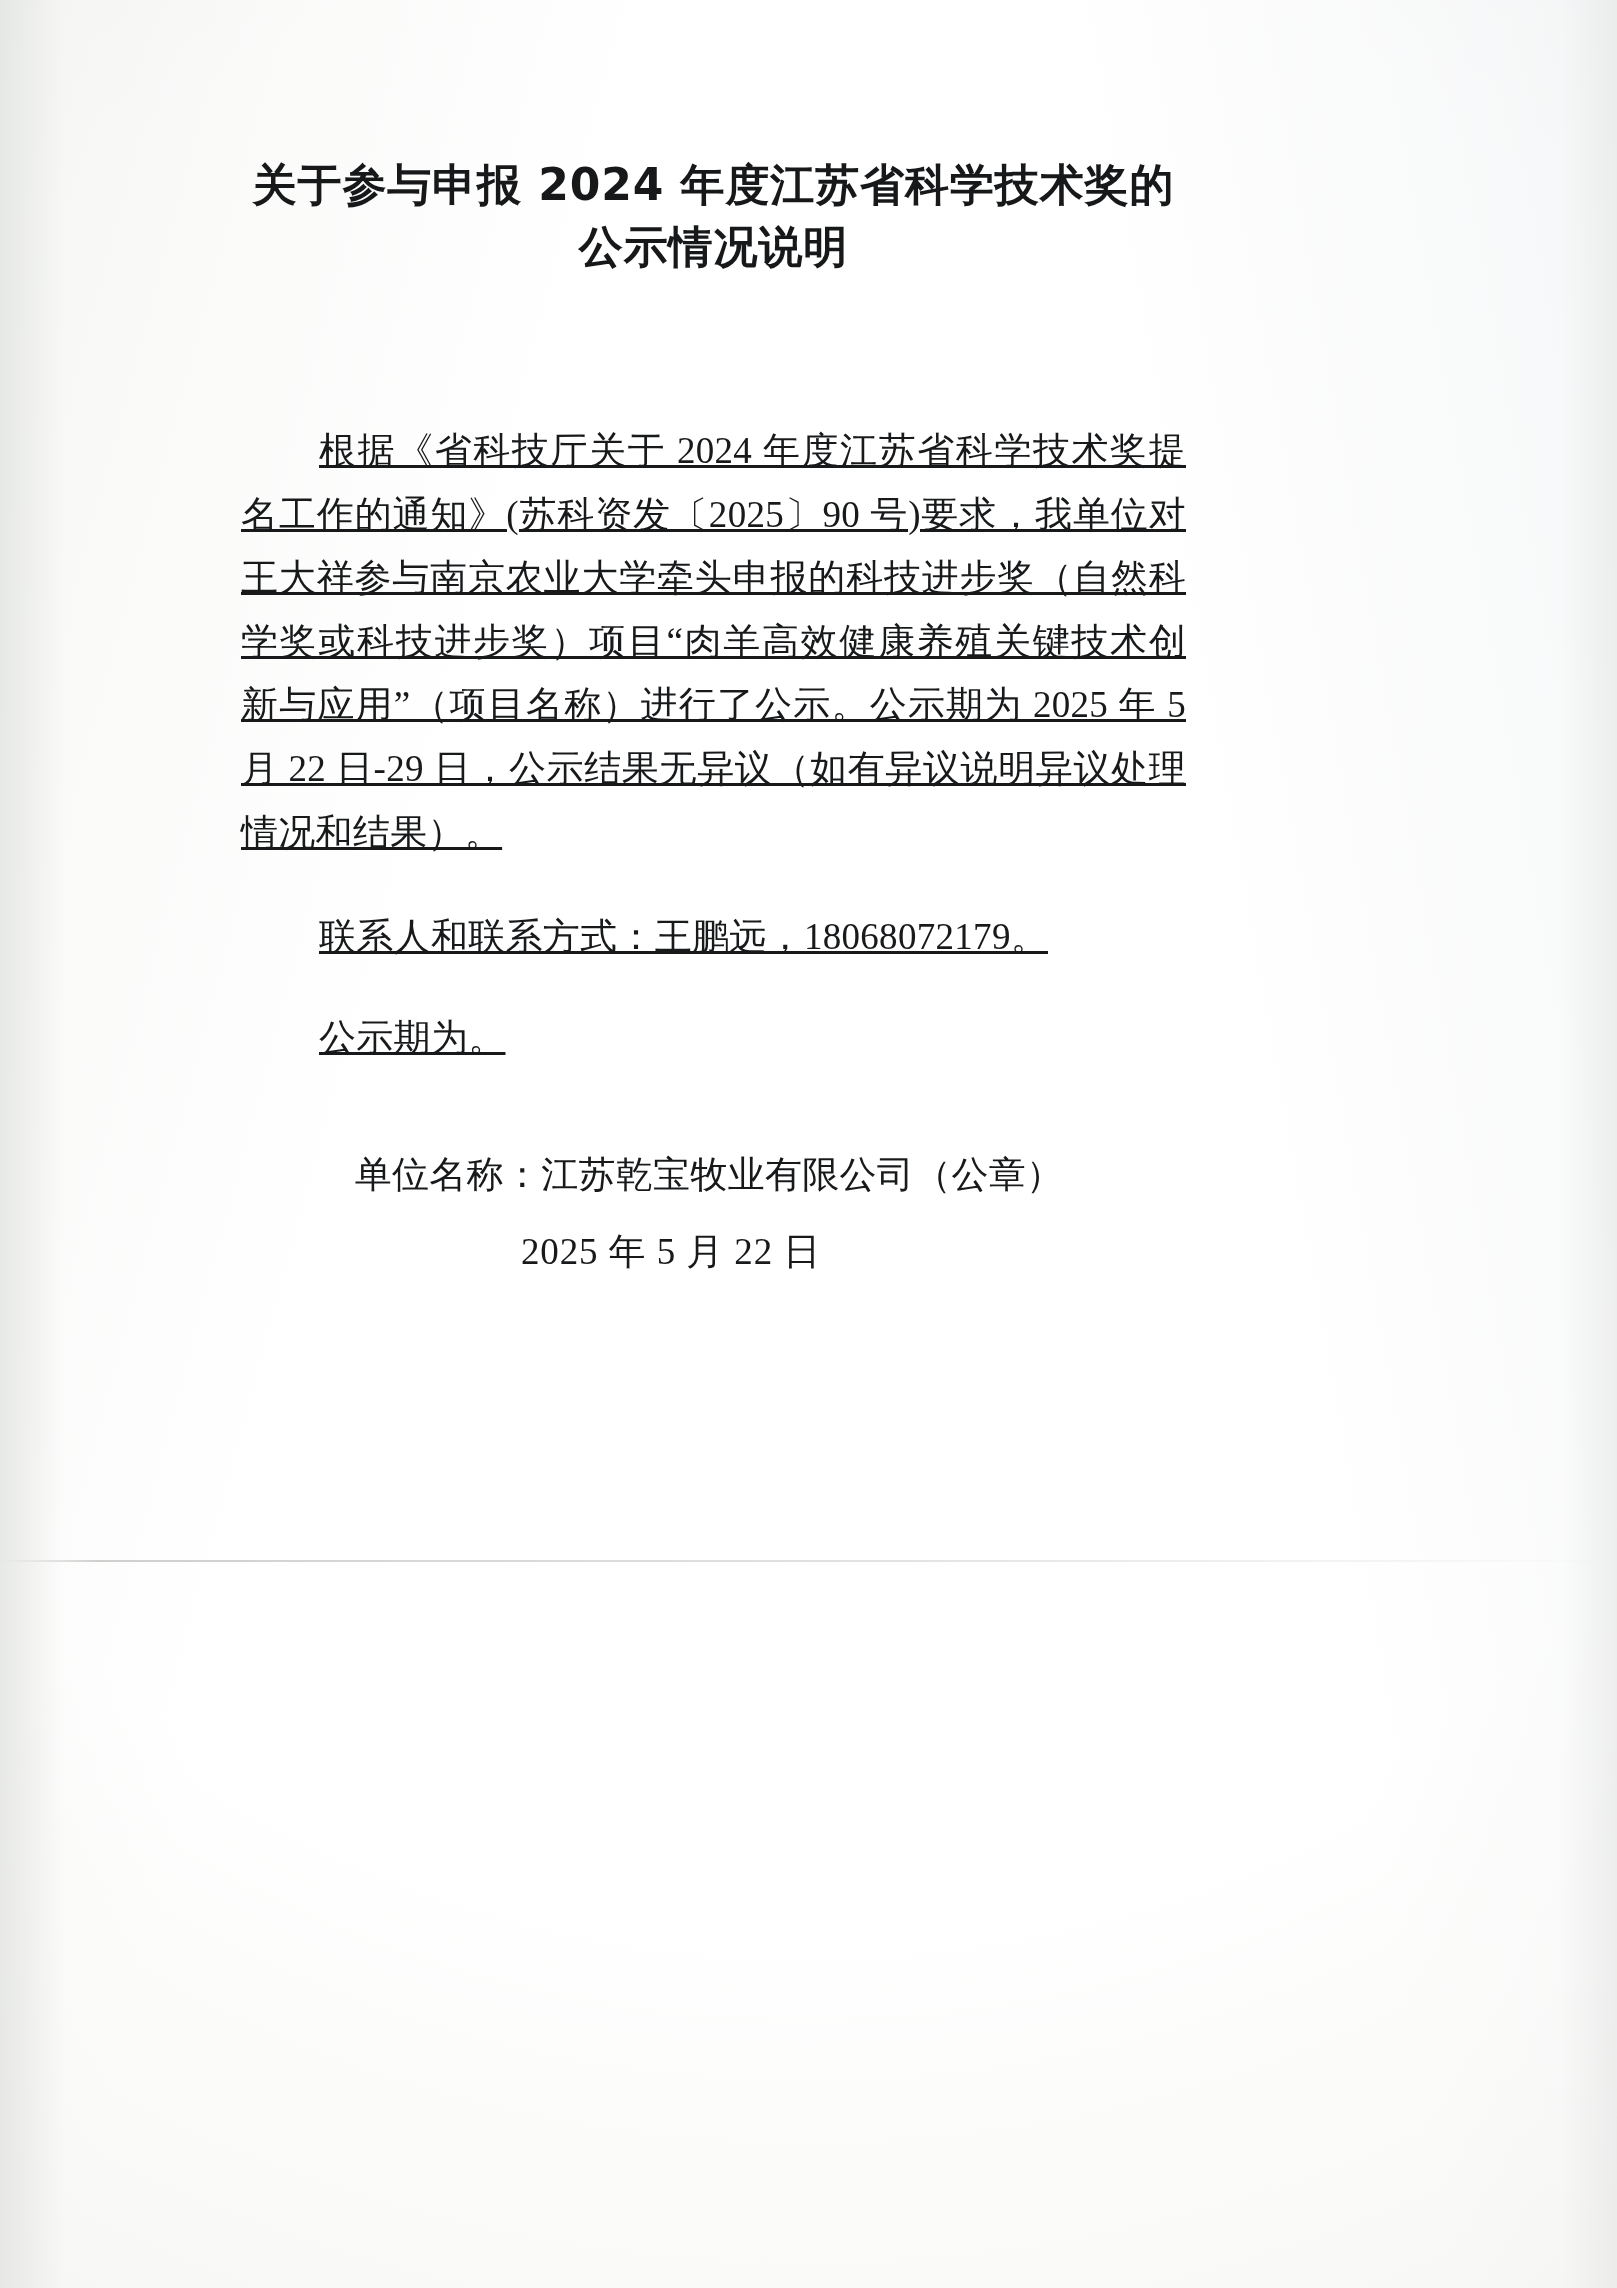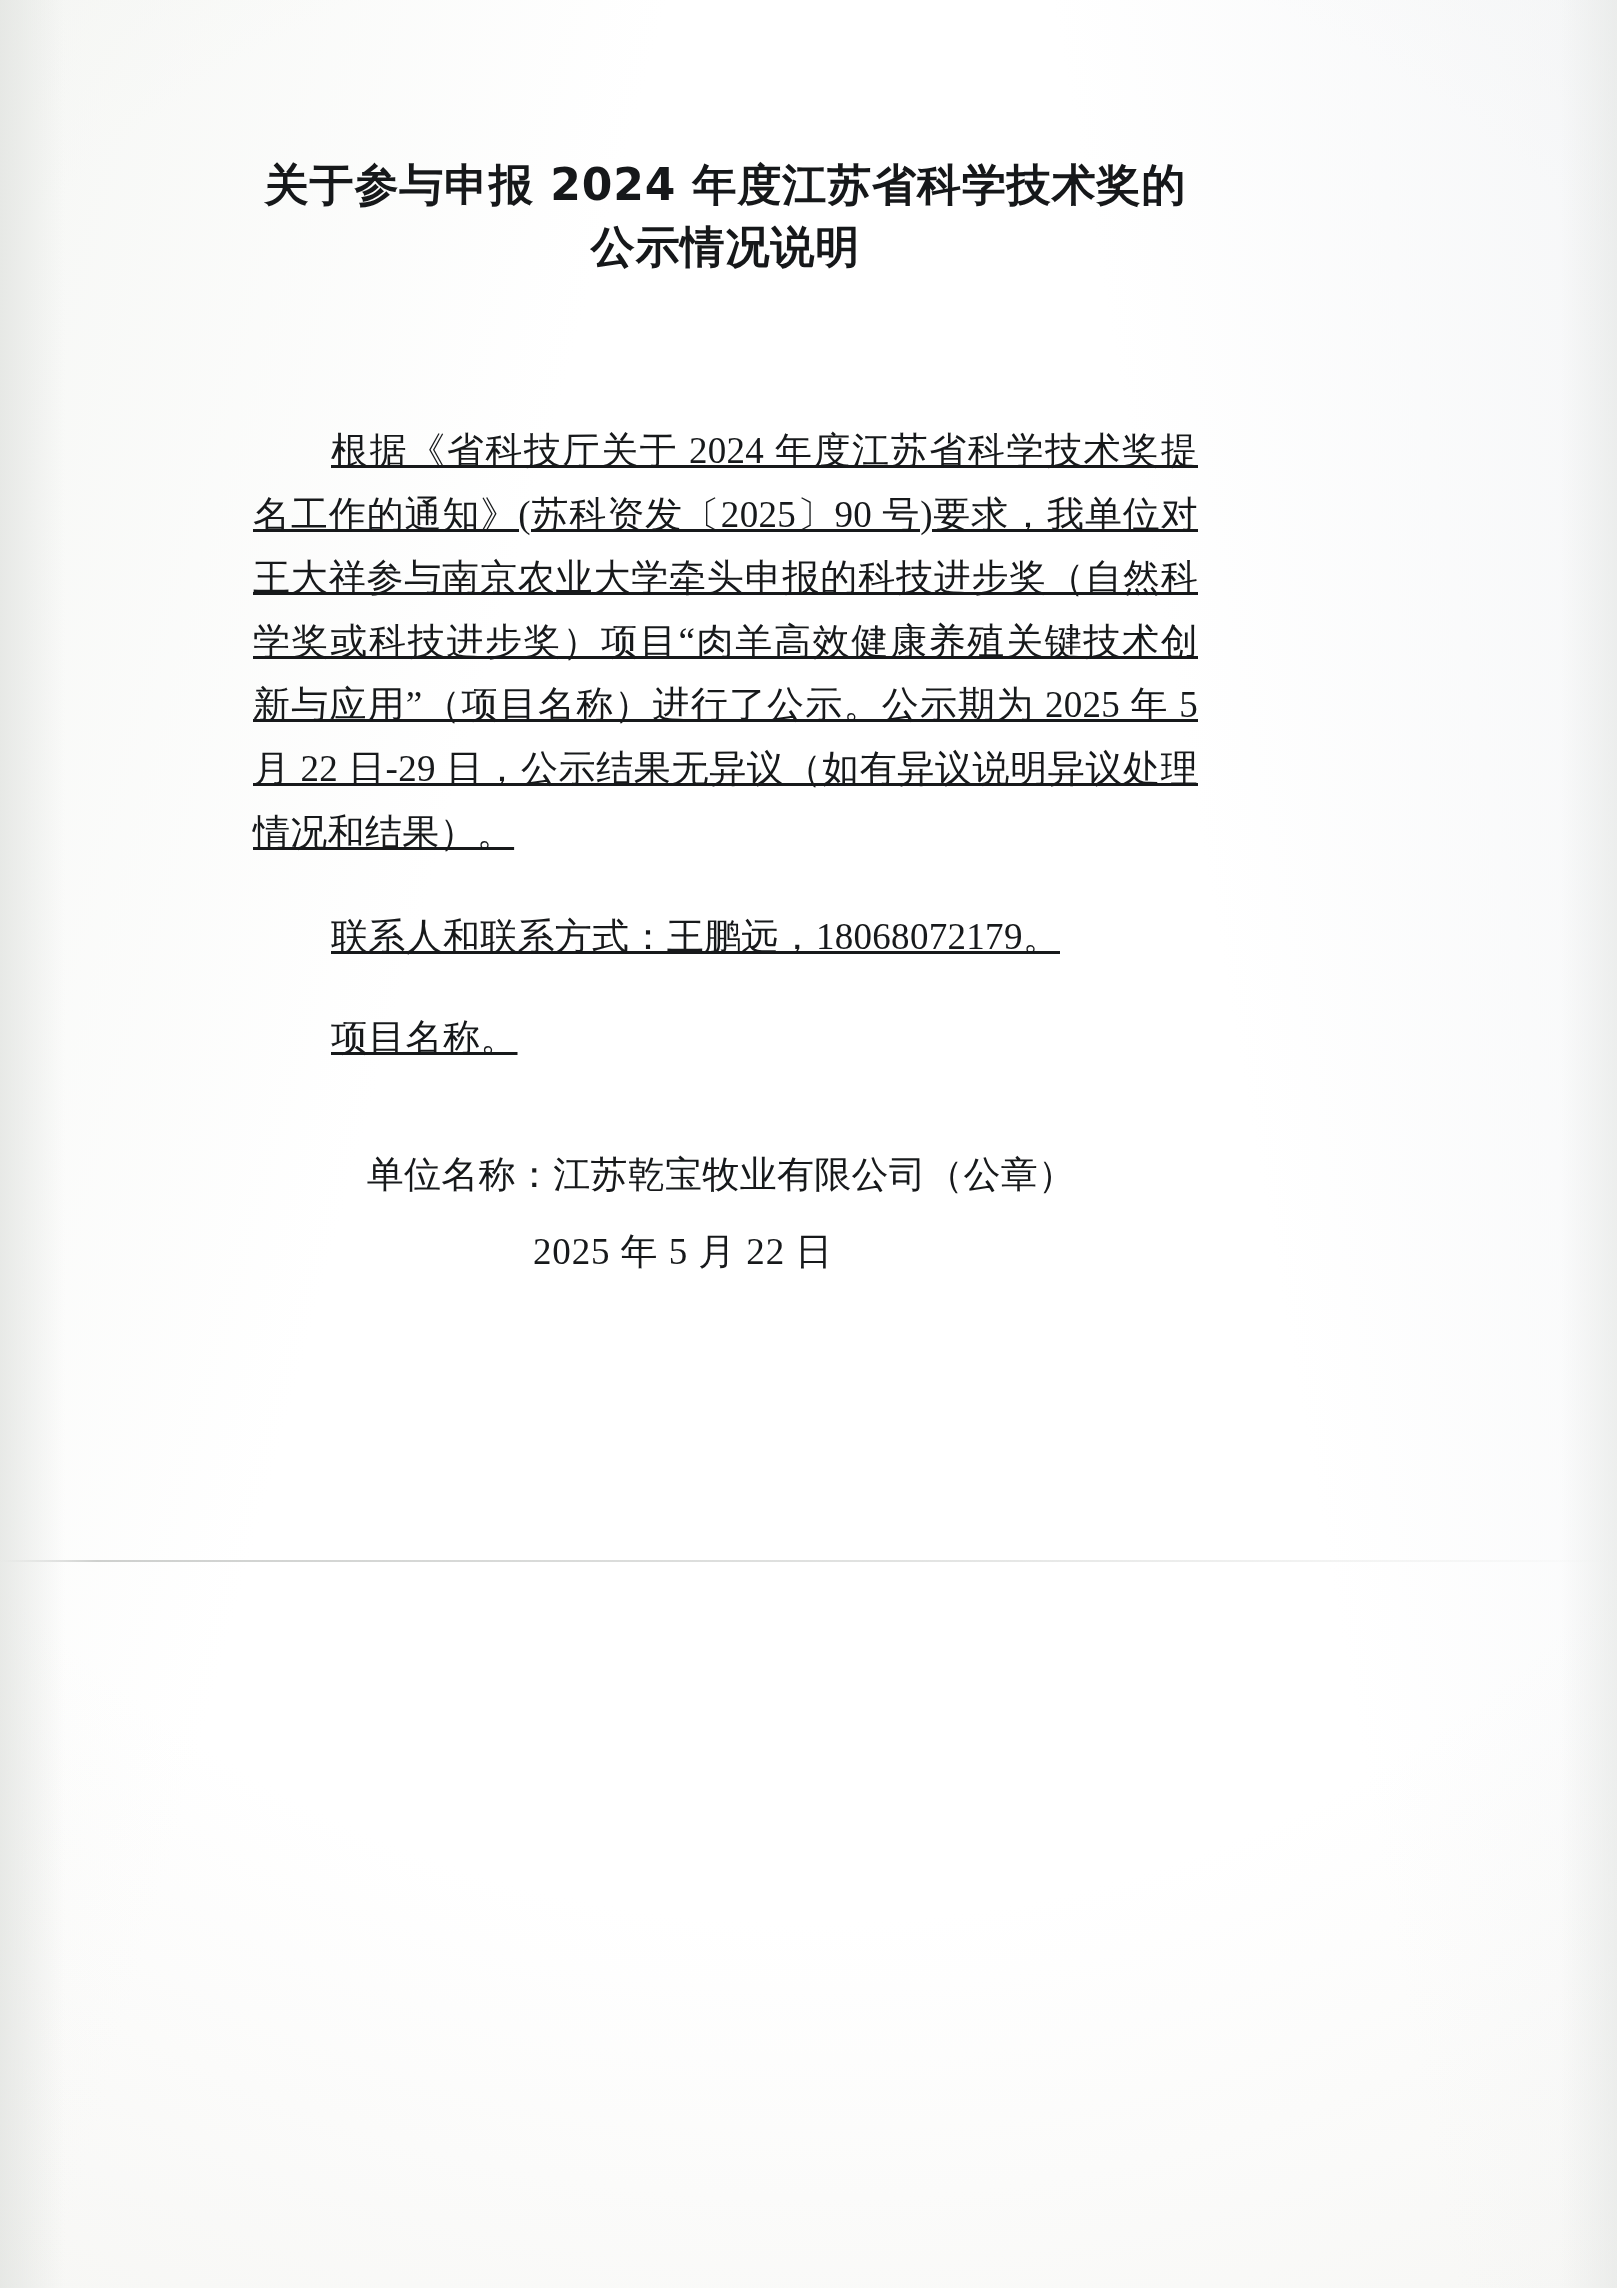--- a/index.html
+++ b/index.html
@@ -50,21 +50,21 @@
     left: 0;
     width: 100%;
     height: 1.9px;
     background: linear-gradient(90deg, rgba(210,212,210,0.0) 0%, rgba(198,200,198,0.85) 6%, rgba(205,207,205,0.6) 55%, rgba(212,214,212,0.15) 92%, rgba(255,255,255,0) 100%);
     pointer-events: none;
   }
   .fold-1 { top: 1560px; }
 
   .content {
     position: absolute;
-    left: 12px;
+    left: 0;
     top: 0;
     width: 1427px;
   }
 
   .doc-title {
     margin: 0;
     padding: 154px 238px 0 238px;
     text-align: center;
     font-family: "DejaVu Sans", "Liberation Sans", sans-serif;
     font-weight: bold;
@@ -149,21 +149,21 @@
 
   <div class="fold-line fold-1"></div>
 
   <div class="content">
 
     <h1 class="doc-title">关于参与申报 2024 年度江苏省科学技术奖的公示情况说明</h1>
 
     <div class="body-block">
       <p class="para indent">根据《省科技厅关于 2024 年度江苏省科学技术奖提名工作的通知》(苏科资发〔2025〕90 号)要求，我单位对王大祥参与南京农业大学牵头申报的科技进步奖（自然科学奖或科技进步奖）项目“肉羊高效健康养殖关键技术创新与应用”（项目名称）进行了公示。公示期为 2025 年 5 月 22 日-29 日，公示结果无异议（如有异议说明异议处理情况和结果）。</p>
       <p class="para indent tight">联系人和联系方式：王鹏远，18068072179。</p>
-      <p class="para indent tight">项目名称。</p>
+      <p class="para indent tight">公示期为。</p>
     </div>
 
     <div class="signature-block">
 
       <div class="seal">
         <svg width="308" height="308" viewBox="0 0 330 330" xmlns="http://www.w3.org/2000/svg">
           <defs>
             <path id="ringPath" d="M 165,165 m -122,0 a 122,122 0 1,1 244,0 a 122,122 0 1,1 -244,0"></path>
             <path id="codePath" d="M 165,165 m -96,0 a 96,96 0 1,0 192,0"></path>
           </defs>

